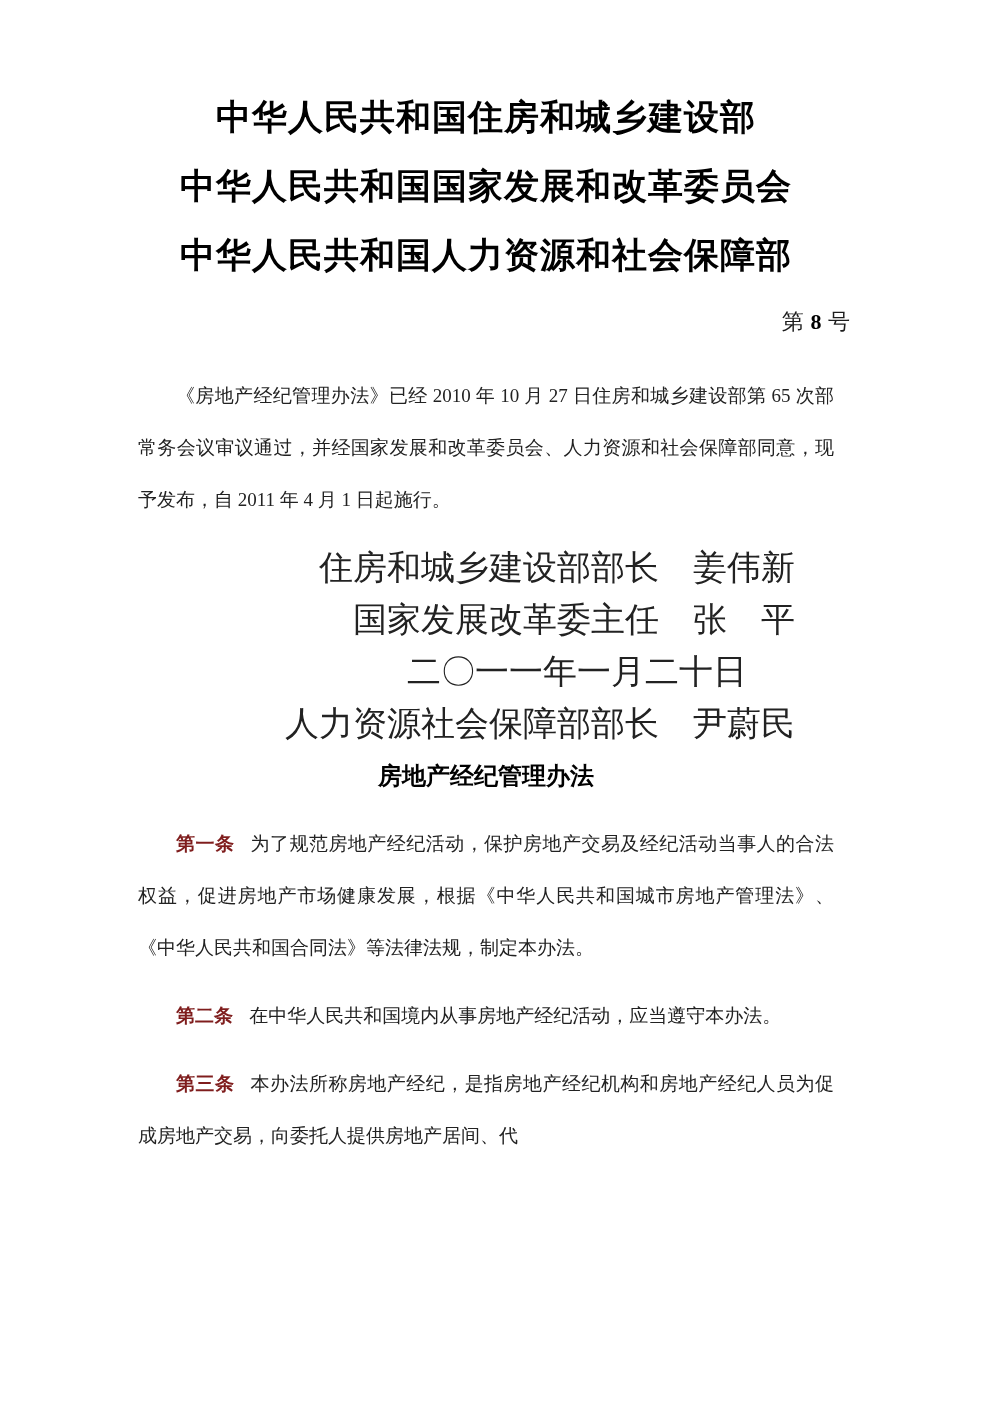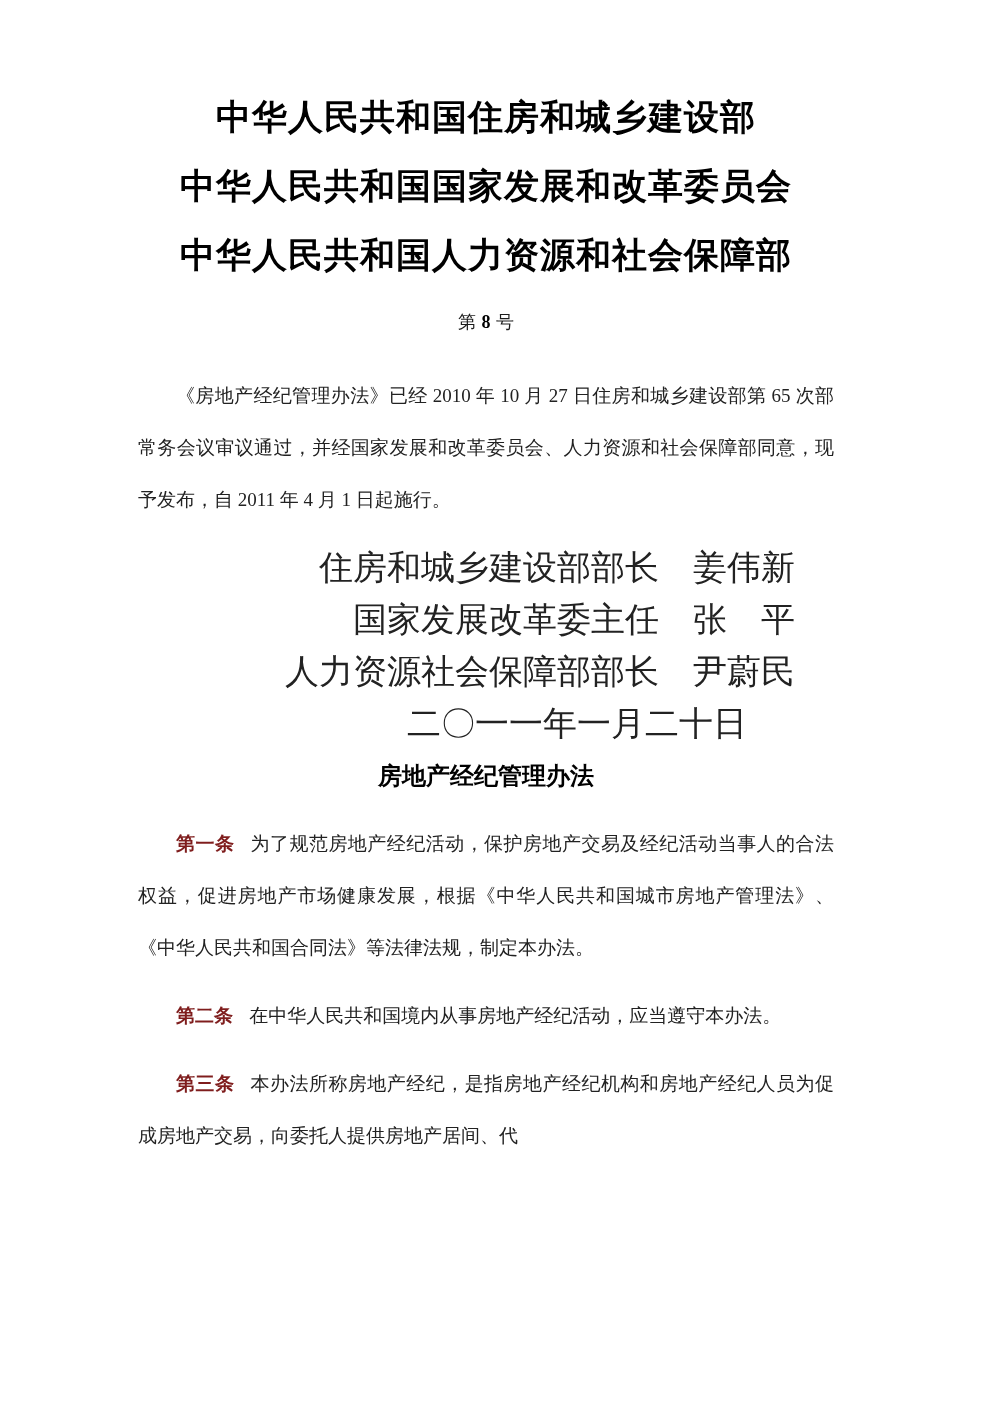--- a/index.html
+++ b/index.html
@@ -23,23 +23,23 @@
     padding: 0;
     font-size: 35px;
     line-height: 69px;
     font-weight: bold;
     text-align: center;
     color: #000000;
     white-space: nowrap;
     letter-spacing: 1px;
   }
   .doc-no {
-    font-size: 18px;
+    font-size: 22px;
     line-height: 64px;
-    text-align: center;
+    text-align: right;
     color: #1c1c1c;
   }
   .doc-no .num {
     font-weight: bold;
     color: #000000;
     margin: 0 0.3em;
   }
   .para {
     margin: 16px;
     font-size: 19px;
@@ -95,22 +95,22 @@
     <div class="doc-no">
       <span>第</span><span class="num">8</span><span>号</span>
     </div>
   </header>
 
   <p class="para">《房地产经纪管理办法》已经 2010 年 10 月 27 日住房和城乡建设部第 65 次部常务会议审议通过，并经国家发展和改革委员会、人力资源和社会保障部同意，现予发布，自 2011 年 4 月 1 日起施行。</p>
 
   <div class="sig-block">
     <p class="sig">住房和城乡建设部部长　姜伟新</p>
     <p class="sig">国家发展改革委主任　张　平</p>
+    <p class="sig date">二〇一一年一月二十日</p>
     <p class="sig">人力资源社会保障部部长　尹蔚民</p>
-    <p class="sig date">二〇一一年一月二十日</p>
   </div>
 
   <h2 class="reg-title">房地产经纪管理办法</h2>
 
 
   <p class="para article"><span class="label">第一条</span><span>为了规范房地产经纪活动，保护房地产交易及经纪活动当事人的合法权益，促进房地产市场健康发展，根据《中华人民共和国城市房地产管理法》、《中华人民共和国合同法》等法律法规，制定本办法。</span></p>
 
   <p class="para article"><span class="label">第二条</span><span>在中华人民共和国境内从事房地产经纪活动，应当遵守本办法。</span></p>
 
   <p class="para article"><span class="label">第三条</span><span>本办法所称房地产经纪，是指房地产经纪机构和房地产经纪人员为促成房地产交易，向委托人提供房地产居间、代</span></p>

